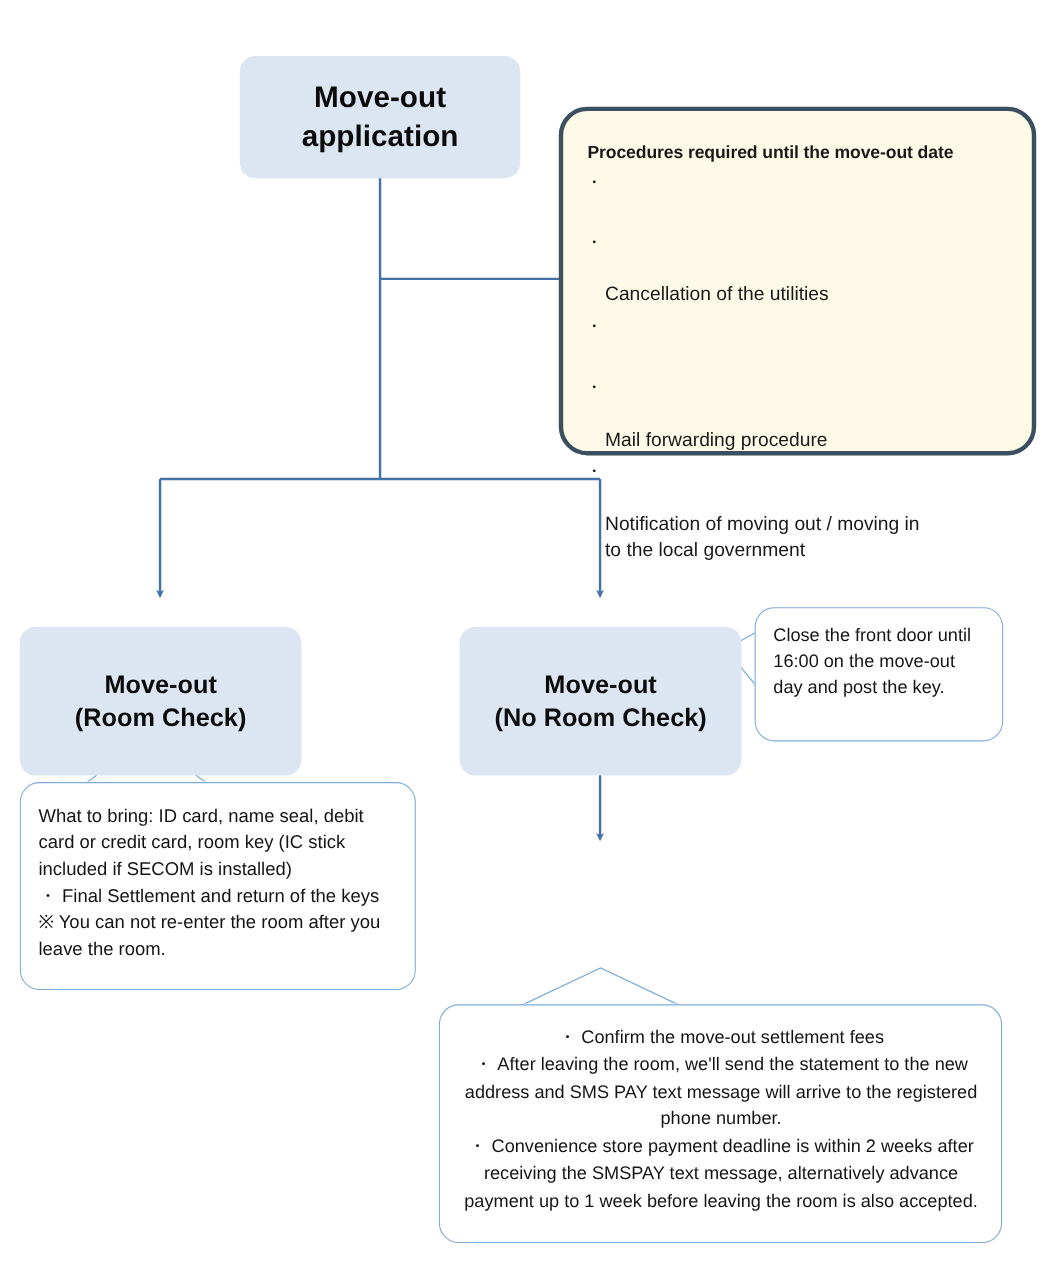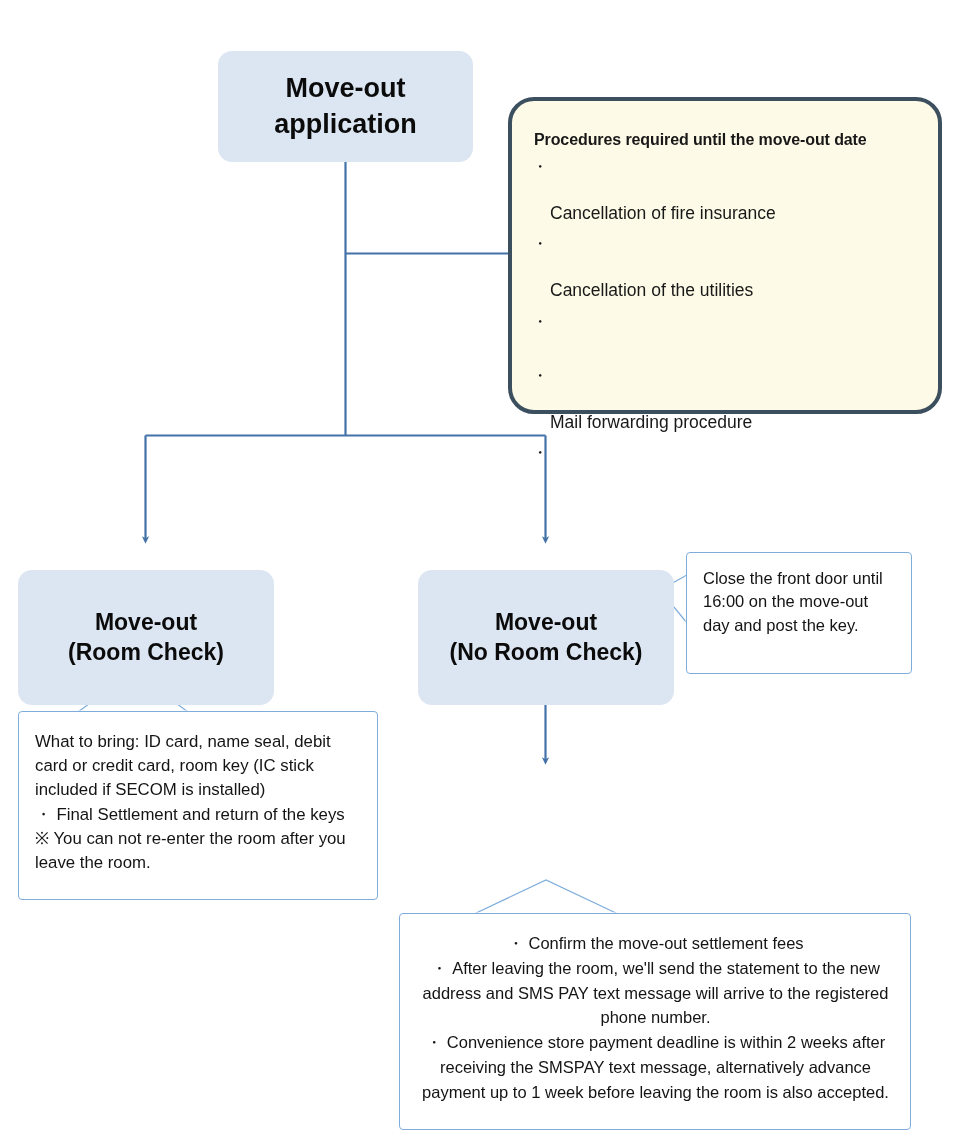--- a/index.html
+++ b/index.html
@@ -124,21 +124,21 @@
     line-height: 1.42;
     white-space: pre-line;
     letter-spacing: -0.2px;
   }
 
   
   .callout {
     position: absolute;
     background: #ffffff;
     border: 1px solid #7eaddc;
-    border-radius: 4px;
+    border-radius: 18px;
     box-sizing: border-box;
     z-index: 2;
     color: #141414;
   }
   .callout .callout-text {
     display: block;
     white-space: pre-line;
   }
 
   #callout-frontdoor {
@@ -210,35 +210,36 @@
     <span class="node-text">Move-out
 (No Room Check)</span>
   </div>
 
 
   <div id="panel-procedures">
     <div class="panel-title">Procedures required until the move-out date</div>
     <ul class="proc-list">
       <li>
         <span class="dot">・</span>
-        <span>Cancellation of fire insurance</span>
       </li>
       <li>
         <span class="dot">・</span>
         <span>Cancellation of the utilities</span>
       </li>
       <li>
         <span class="dot">・</span>
       </li>
       <li>
         <span class="dot">・</span>
         <span>Mail forwarding procedure</span>
       </li>
       <li>
         <span class="dot">・</span>
+        <span>Notification of moving out / moving in
+to the local government</span>
       </li>
     </ul>
   </div>
 
 
   <div class="callout" id="callout-frontdoor">
     <span class="callout-text">Close the front door until 16:00 on the move-out day and post the key.</span>
   </div>
 
   <div class="callout" id="callout-whattobring">

